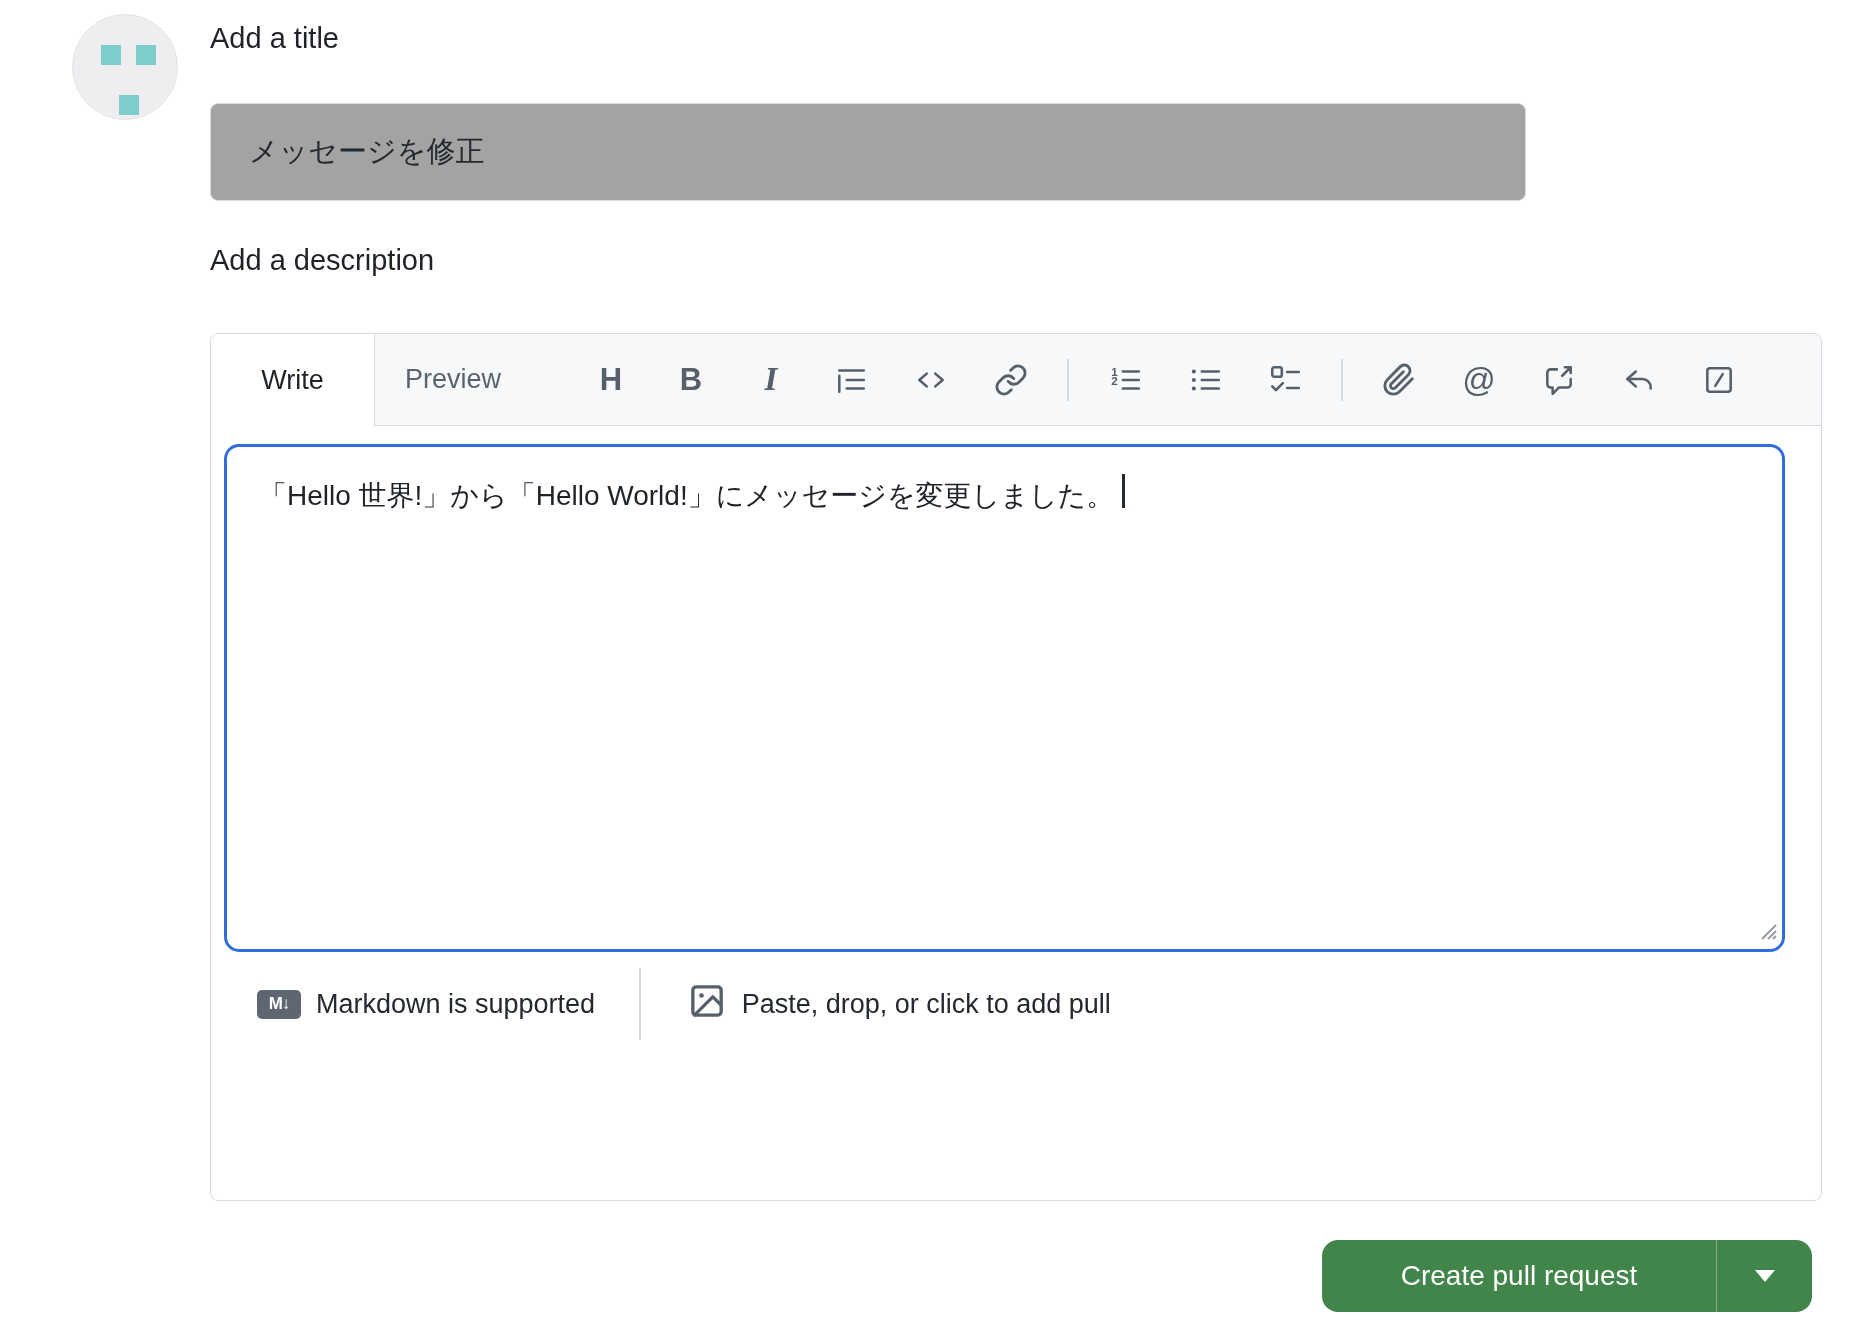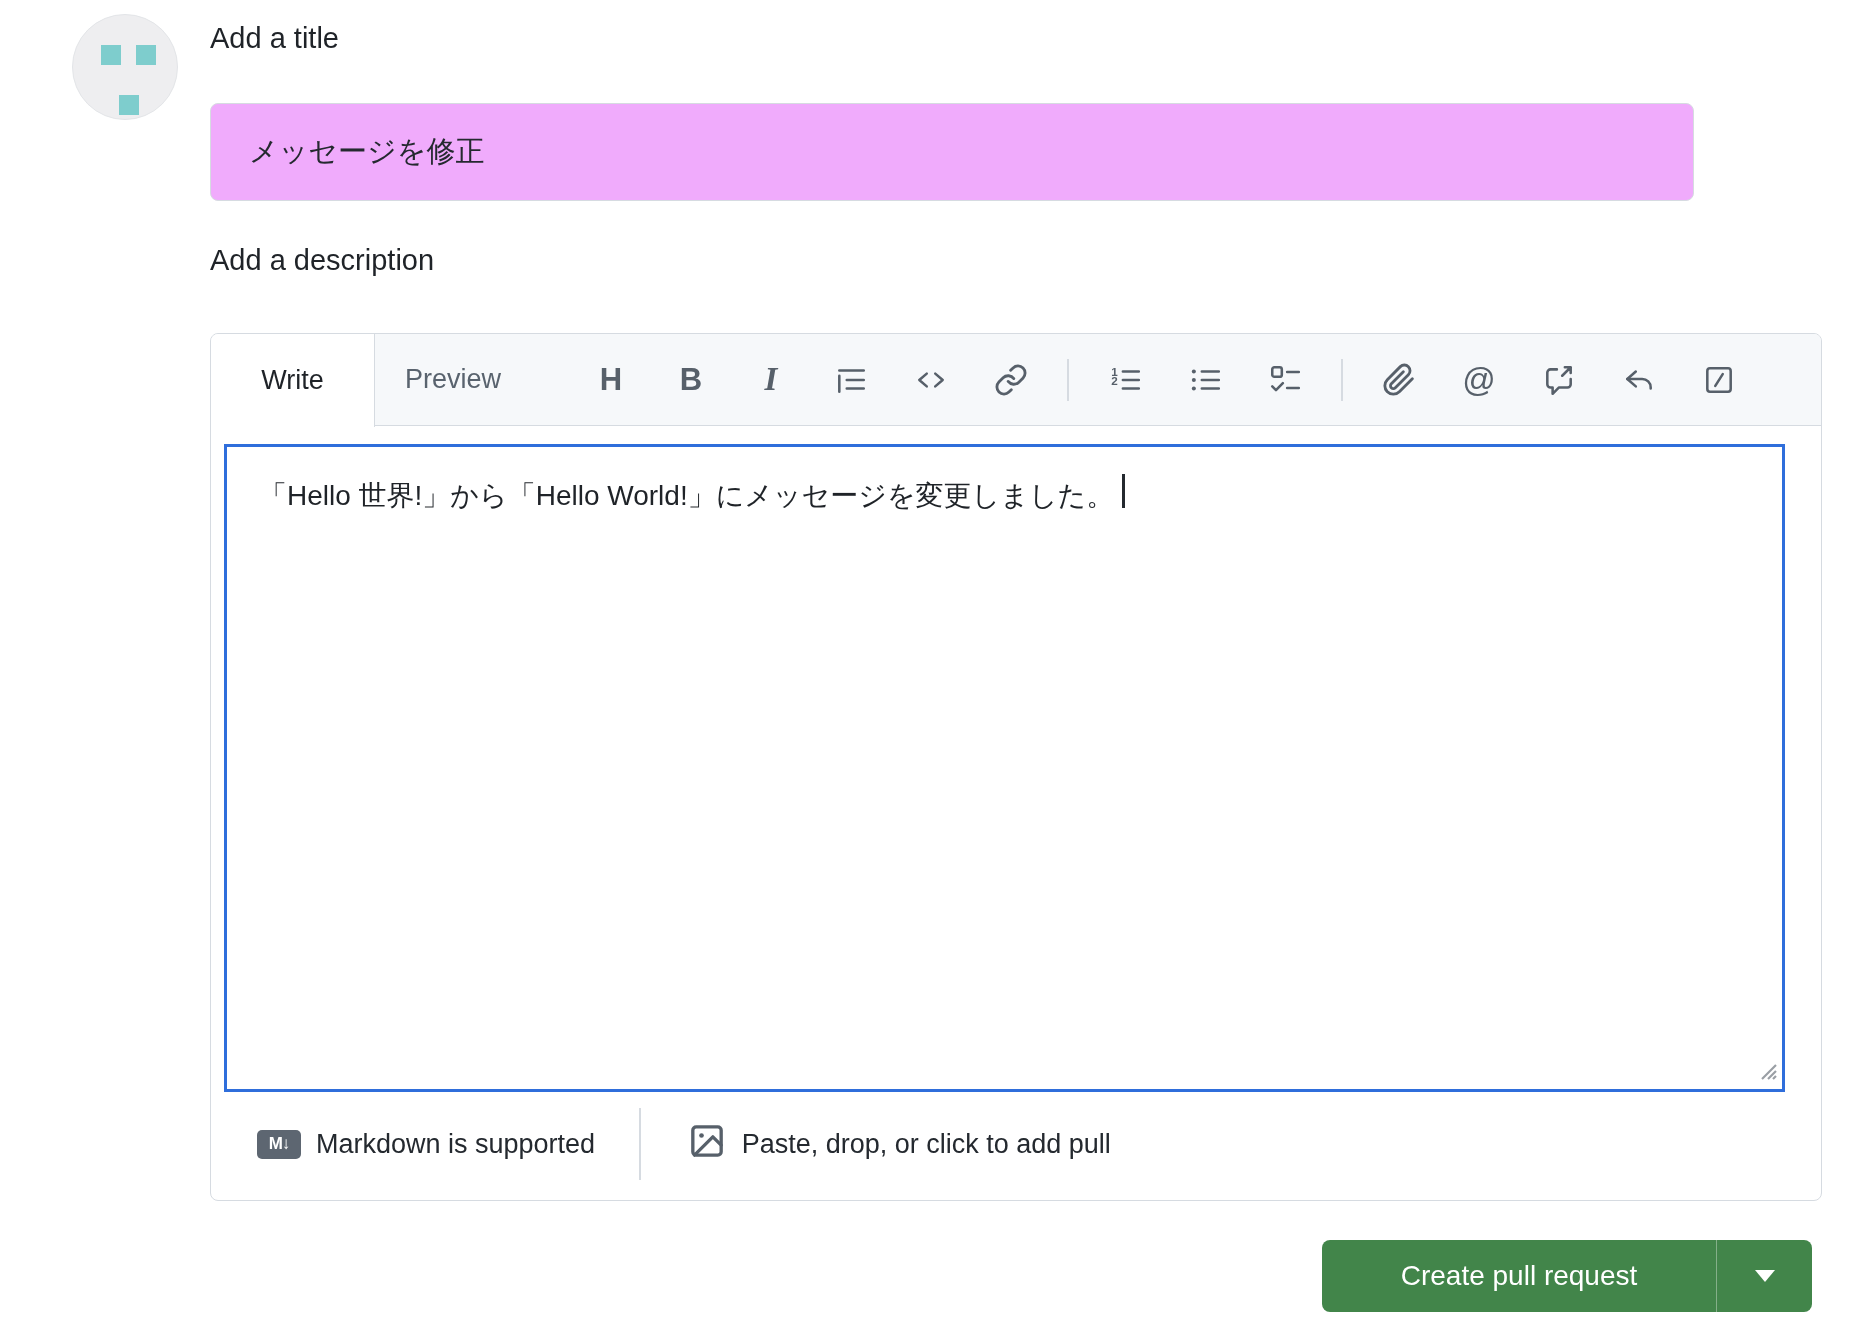--- a/index.html
+++ b/index.html
@@ -11,23 +11,23 @@
   .avatar { left: 72px; top: 14px; width: 106px; height: 106px; border-radius: 50%;
     background: #eeeef0; border: 1px solid #e3e5e8; overflow: hidden; }
   .avatar .sq { position: absolute; width: 20px; height: 20px; background: #7ecdcd; }
   .sq1 { left: 28px; top: 30px; } .sq2 { left: 63px; top: 30px; } .sq3 { left: 46px; top: 80px; }
 
   
   .section-heading { left: 210px; font-size: 29px; font-weight: normal; color: #1f2328; }
   .h-title { top: 22px; } .h-desc { top: 244px; }
 
   
-  .title-input { left: 210px; top: 103px; width: 1484px; height: 98px;
+  .title-input { left: 210px; top: 103px; width: 1316px; height: 98px;
     border: 1.5px solid #d6dbe1; border-radius: 8px; padding: 0 38px; font-size: 29px;
-    color: #24292f; outline: none; background: #f0abfc; font-family: inherit; }
+    color: #24292f; outline: none; background: #a3a3a3; font-family: inherit; }
 
   
   .editor { left: 210px; top: 333px; width: 1612px; height: 868px;
     border: 1.5px solid #d6dbe1; border-radius: 8px; background: #fff; overflow: hidden; }
   .editor-header { display: flex; align-items: stretch; height: 92px; background: #f6f8fa;
     border-bottom: 1.5px solid #d6dbe1; }
   .tab { display: flex; align-items: center; justify-content: center; font-size: 27px; cursor: pointer; }
   .tab-write { width: 164px; background: #ffffff; border-right: 1.5px solid #d6dbe1;
     border-top-left-radius: 7px; height: calc(100% + 2px); color: #1f2328; }
   .tab-preview { width: 156px; color: #59636e; text-align: center; }
@@ -39,39 +39,39 @@
   .tb-glyph { font-size: 31px; color: #57606a; }
   .g-heading { font-weight: 600; }
   .g-bold { font-weight: 800; }
   .g-italic { font-family: "Liberation Serif", serif; font-style: italic; font-weight: 700; font-size: 33px; }
   .g-mention { font-size: 33px; }
   .tb-btn svg { stroke: #57606a; fill: none; stroke-width: 2.4; stroke-linecap: round; stroke-linejoin: round; }
   .tb-btn svg.thin { stroke-width: 2; }
   .tb-btn svg text { stroke: none; fill: #57606a; font-family: "Liberation Sans", sans-serif; font-weight: bold; }
 
   
-  .doc-area { position: relative; margin: 18px 36px 0 13px; height: 648px;
-    border: 3px solid #2f6edb; border-radius: 0; background: #fff; padding: 27px 32px; }
+  .doc-area { position: relative; margin: 18px 36px 0 13px; height: 508px;
+    border: 3px solid #2f6edb; border-radius: 15px; background: #fff; padding: 27px 32px; }
   .doc-text { font-size: 28px; line-height: 42px; color: #1f2328; white-space: pre-wrap; display: inline; }
   .caret { display: inline-block; width: 2.5px; height: 34px; background: #24292f;
     vertical-align: text-bottom; margin-left: 8px; }
   .resize-grip { position: absolute; right: 4px; bottom: 4px; }
   .resize-grip svg { stroke: #9a9fa5; stroke-width: 2.2; fill: none; }
 
   
   .editor-footer { height: 104px; display: flex; align-items: center; padding-left: 46px; }
   .footer-item { display: flex; align-items: center; gap: 15px; font-size: 27px; color: #24292f; cursor: pointer; }
   .md-badge { width: 44px; height: 29px; background: #5d6671; border-radius: 5px; color: #ffffff;
     font-size: 17px; font-weight: bold; display: flex; align-items: center; justify-content: center;
     letter-spacing: -1px; }
   .footer-divider { width: 1.5px; height: 72px; background: #d6dbe1; margin: 0 46px 0 44px; }
   .img-icon svg { stroke: #57606a; stroke-width: 2; fill: none; stroke-linecap: round; stroke-linejoin: round; }
 
   
-  .create-btn { right: 50px; top: 1240px; height: 72px; display: flex; border-radius: 8px;
+  .create-btn { right: 50px; top: 1240px; height: 72px; display: flex; border-radius: 16px;
     overflow: hidden; background: #42854a; }
   .btn-main { width: 394px; display: flex; align-items: center; justify-content: center;
     color: #ffffff; font-size: 28px; cursor: pointer; }
   .btn-caret { width: 96px; display: flex; align-items: center; justify-content: center;
     border-left: 1.5px solid rgba(255,255,255,0.35); cursor: pointer; }
   .caret-down { width: 0; height: 0; border-left: 10px solid transparent;
     border-right: 10px solid transparent; border-top: 12px solid #ffffff; }
 </style>
 </head>
 <body>

